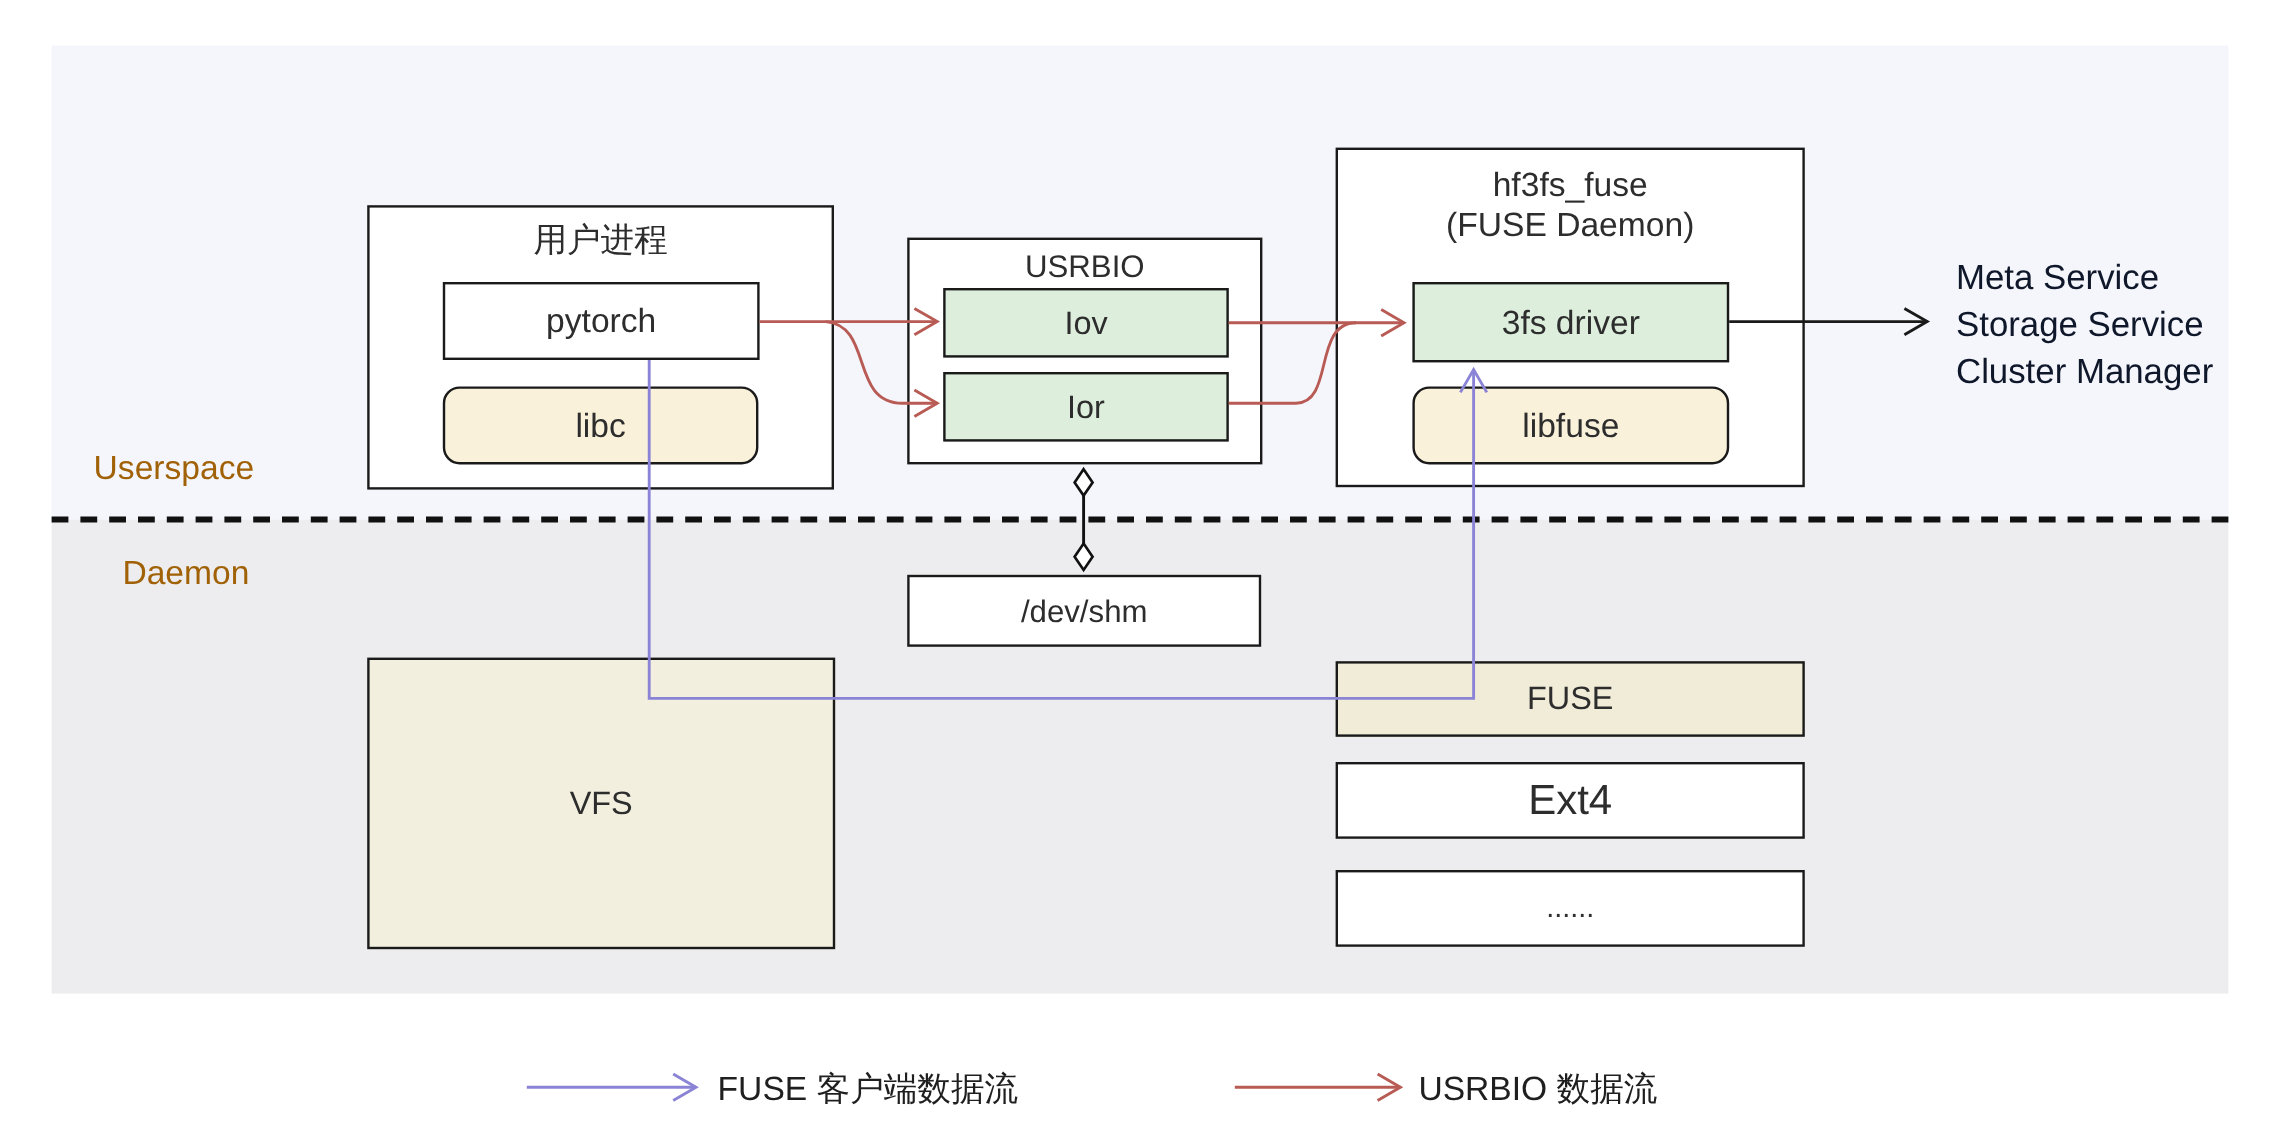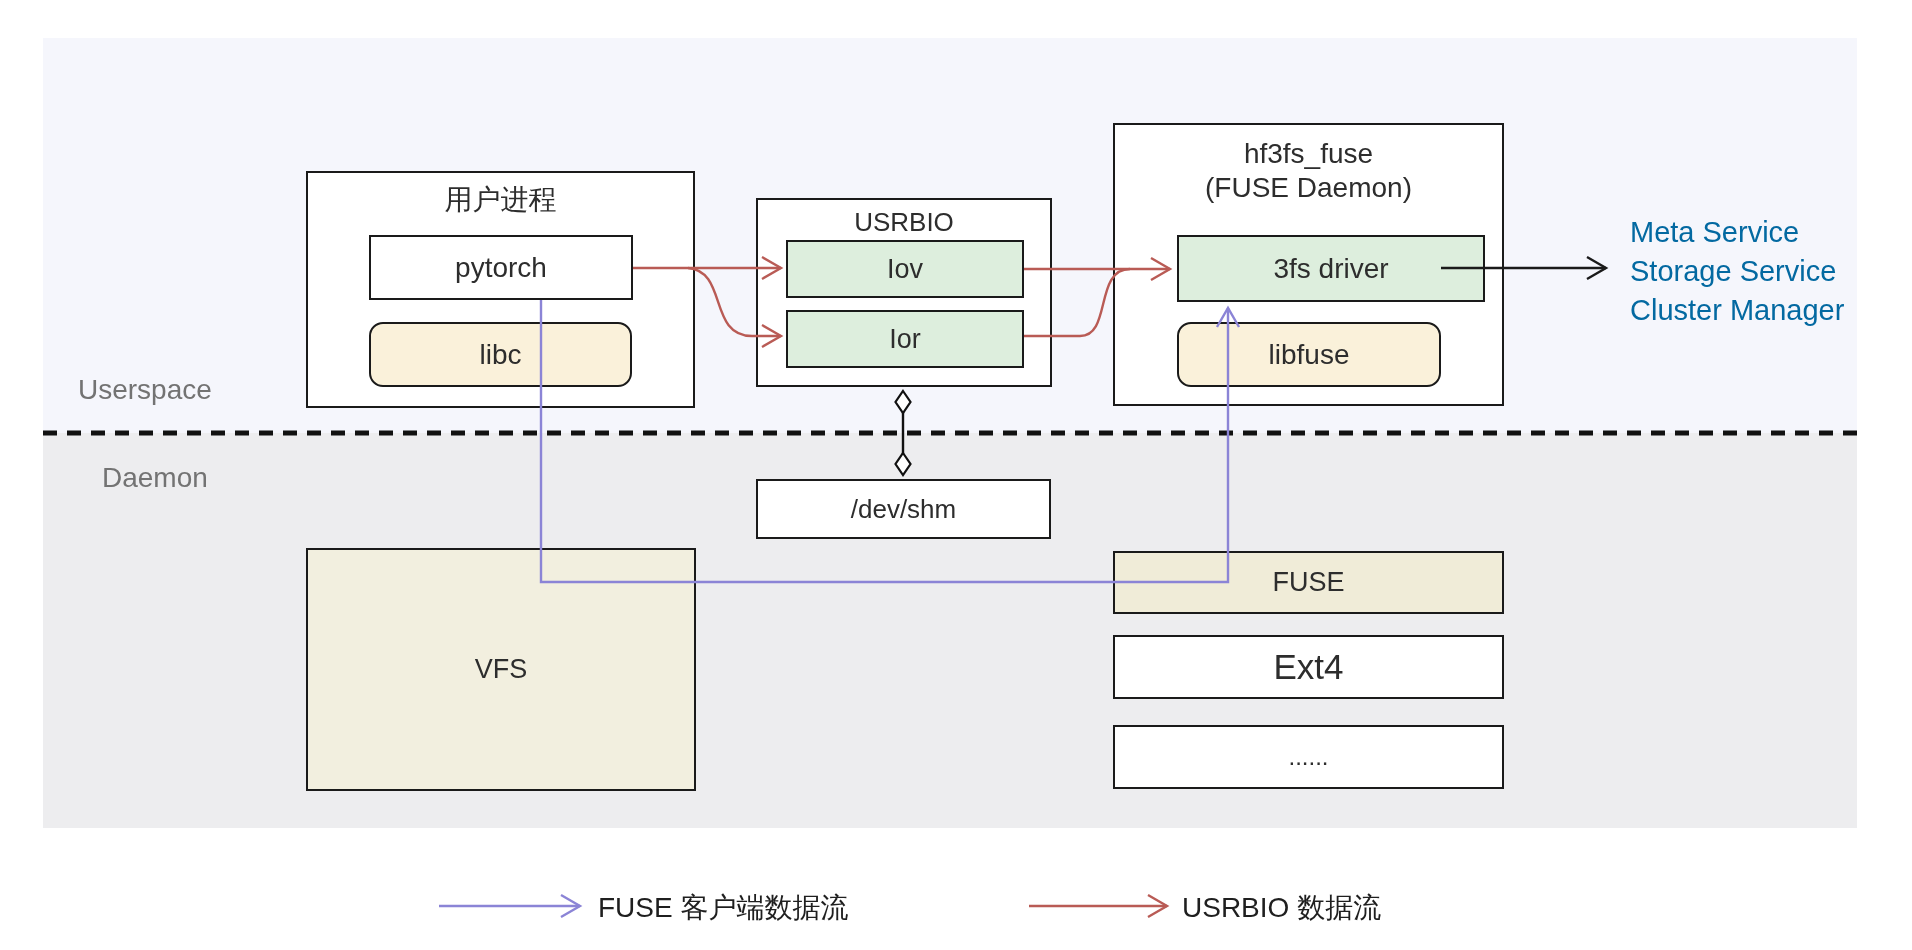--- a/index.html
+++ b/index.html
@@ -23,26 +23,26 @@
     justify-content: center;
     font-size: 28px;
   }
   .rounded { border-radius: 14px; }
   .group-title {
     position: absolute;
     text-align: center;
     font-size: 28px;
     line-height: 34px;
   }
-  .region-label { position: absolute; font-size: 28px; color: #737373; }
+  .region-label { position: absolute; font-size: 28px; color: #a16207; }
   .services {
     position: absolute;
     font-size: 29px;
     line-height: 39px;
-    color: #0369a1;
+    color: #0f172a;
     white-space: nowrap;
   }
   .legend-label {
     position: absolute;
     font-size: 28px;
     white-space: nowrap;
     color: #1f1f1f;
   }
   #overlay {
     position: absolute;
@@ -78,21 +78,21 @@
   </div>
   <div class="box" style="left:786px; top:310px; width:238px; height:58px; background:#ddeedd; font-size:27px;">
     <span>Ior</span>
   </div>
 
   <div class="box" style="left:1113px; top:123px; width:391px; height:283px;"></div>
   <div class="group-title" style="left:1113px; top:137px; width:391px;">
     <div>hf3fs_fuse</div>
     <div>(FUSE Daemon)</div>
   </div>
-  <div class="box" style="left:1177px; top:235px; width:308px; height:67px; background:#ddeedd;">
+  <div class="box" style="left:1177px; top:235px; width:264px; height:67px; background:#ddeedd;">
     <span>3fs driver</span>
   </div>
   <div class="box rounded" style="left:1177px; top:322px; width:264px; height:65px; background:#faf1da;">
     <span>libfuse</span>
   </div>
 
   <div class="services" style="left:1630px; top:213px;">
     <div>Meta Service</div>
     <div>Storage Service</div>
     <div>Cluster Manager</div>

